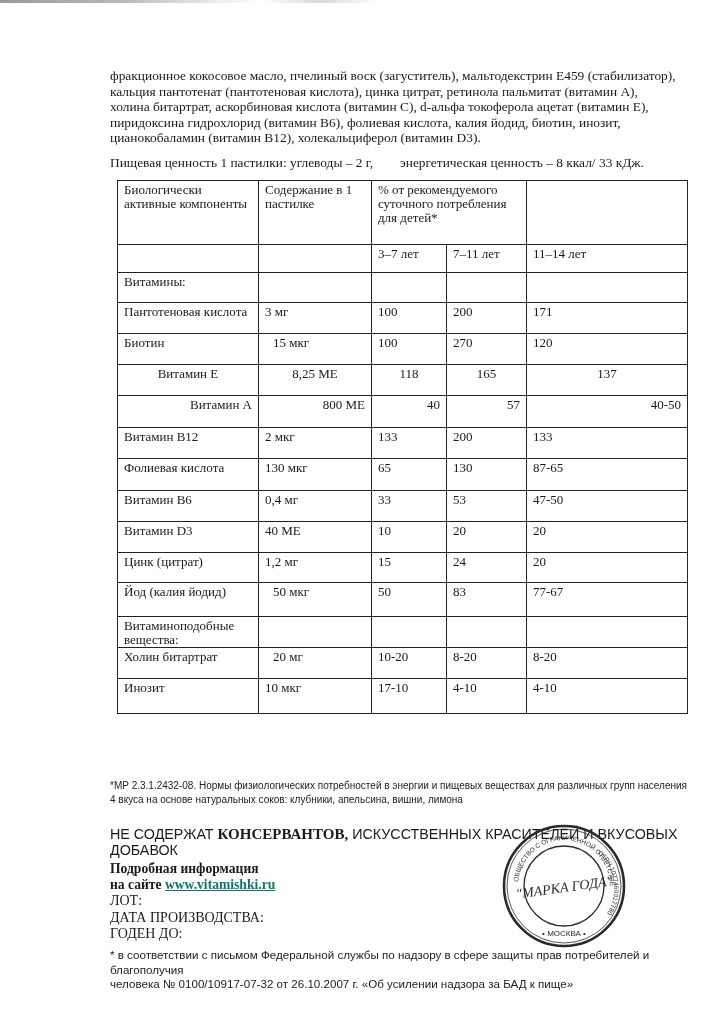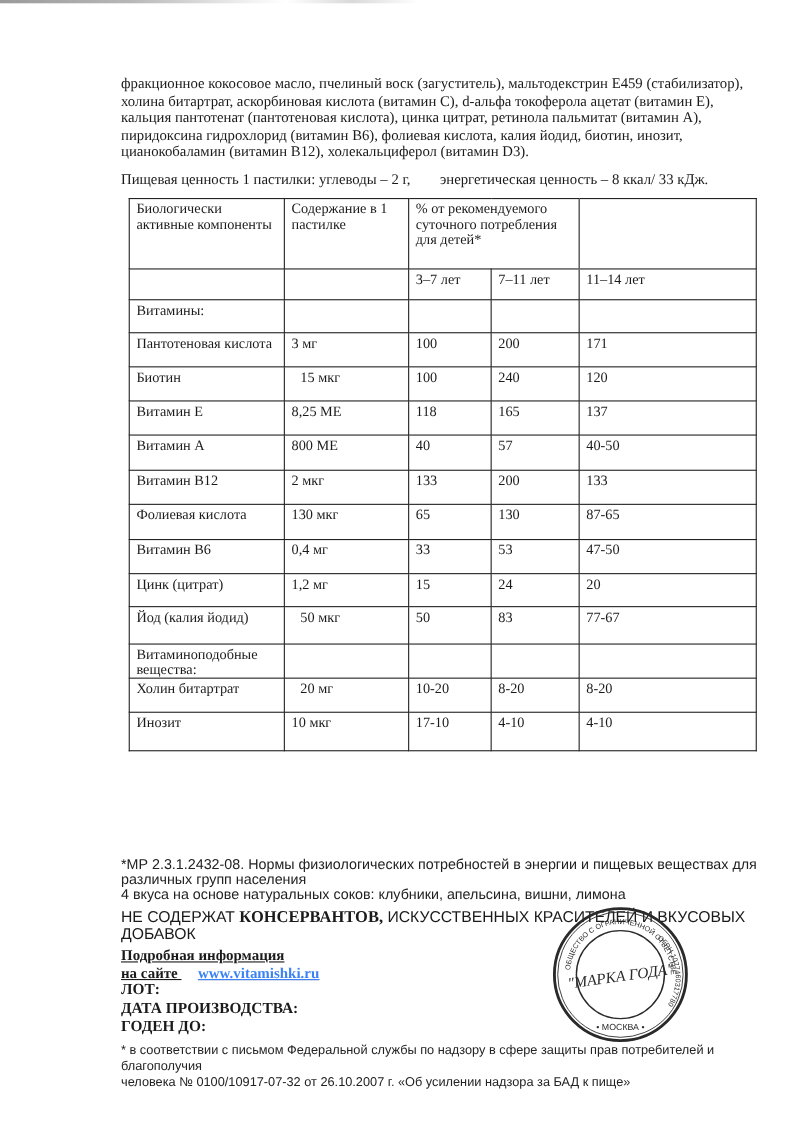--- a/index.html
+++ b/index.html
@@ -12,47 +12,47 @@
     .intro { position: absolute; left: 110px; top: 68px; width: 600px; font-size: 13.4px; line-height: 15.6px; }
     .intro p { margin: 0; }
     .nutrition { position: absolute; left: 110px; top: 155px; font-size: 13.4px; white-space: pre; }
 
     table.comp { position: absolute; left: 117px; top: 180px; border-collapse: collapse; font-size: 13px; line-height: 14px; }
     table.comp td { border: 1.3px solid #222; vertical-align: top; padding: 2px 6px 0 6px; }
     .c1 { width: 128px; } .c2 { width: 100px; } .c3 { width: 62px; } .c4 { width: 67px; } .c5 { width: 148px; }
     .pad { padding-left: 14px !important; }
 
     .footnotes { position: absolute; left: 110px; top: 779px; font-family: "Liberation Sans", "DejaVu Sans", sans-serif;
-      font-size: 13px; line-height: 13.5px; color: #222; }
+      font-size: 10px; line-height: 13.5px; color: #222; }
     .footnotes p { margin: 0; }
     .notice { position: absolute; left: 110px; top: 826px; width: 600px; font-family: "Liberation Sans", "DejaVu Sans", sans-serif;
       font-size: 14.3px; line-height: 16px; }
     .notice b { font-family: "Liberation Serif", "DejaVu Serif", serif; font-weight: bold; font-size: 15px; }
     .info { position: absolute; left: 110px; top: 861px; font-family: "Liberation Serif", "DejaVu Serif", serif;
       font-weight: bold; font-size: 13.6px; line-height: 15.6px; }
-    .info p { margin: 0; text-decoration: underline; }
-    .info a { color: #3b82f6; text-decoration: underline; margin-left: 15px; }
+    .info p { margin: 0; }
+    .info a { color: #0f766e; text-decoration: underline; }
     .prod { position: absolute; left: 110px; top: 893px; font-family: "Liberation Serif", "DejaVu Serif", serif;
-      font-weight: bold; font-size: 14px; line-height: 16.5px; }
+      font-weight: normal; font-size: 14px; line-height: 16.5px; }
     .prod p { margin: 0; }
 
     .stamp { position: absolute; left: 500px; top: 822px; width: 128px; height: 128px; }
     .legal { position: absolute; left: 110px; top: 948px; width: 600px; font-family: "Liberation Sans", "DejaVu Sans", sans-serif;
       font-size: 11.6px; line-height: 14.5px; color: #222; }
     .legal p { margin: 0; }
   </style>
 </head>
 <body>
 
 <div class="scan-top"></div>
 
 <div class="intro">
   <p>фракционное кокосовое масло, пчелиный воск (загуститель), мальтодекстрин Е459 (стабилизатор),</p>
+  <p>кальция пантотенат (пантотеновая кислота), цинка цитрат, ретинола пальмитат (витамин А),</p>
   <p>холина битартрат, аскорбиновая кислота (витамин С), d-альфа токоферола ацетат (витамин Е),</p>
-  <p>кальция пантотенат (пантотеновая кислота), цинка цитрат, ретинола пальмитат (витамин А),</p>
   <p>пиридоксина гидрохлорид (витамин В6), фолиевая кислота, калия йодид, биотин, инозит,</p>
   <p>цианокобаламин (витамин В12), холекальциферол (витамин D3).</p>
 </div>
 <div class="nutrition">Пищевая ценность 1 пастилки: углеводы – 2 г,        энергетическая ценность – 8 ккал/ 33 кДж.</div>
 
 <table class="comp">
   <tbody id="tbody">
     <tr style="height:64px">
       <td class="c1">Биологически активные компоненты</td>
       <td class="c2">Содержание в 1 пастилке</td>
@@ -77,31 +77,31 @@
         <td>Пантотеновая кислота</td>
         <td>3 мг</td>
         <td>100</td>
         <td>200</td>
         <td>171</td>
       </tr>
       <tr style="height: 31px;">
         <td>Биотин</td>
         <td class="pad">15 мкг</td>
         <td>100</td>
-        <td>240</td>
+        <td>270</td>
         <td>120</td>
       </tr>
-      <tr style="height: 31px;">
+      <tr style="height: 31px; text-align: center;">
         <td>Витамин Е</td>
         <td>8,25 МЕ</td>
         <td>118</td>
         <td>165</td>
         <td>137</td>
       </tr>
-      <tr style="height: 32px;">
+      <tr style="height: 32px; text-align: right;">
         <td>Витамин А</td>
         <td>800 МЕ</td>
         <td>40</td>
         <td>57</td>
         <td>40-50</td>
       </tr>
       <tr style="height: 31px; margin-left: 23px;">
         <td>Витамин В12</td>
         <td>2 мкг</td>
         <td>133</td>
@@ -114,20 +114,27 @@
         <td>65</td>
         <td>130</td>
         <td>87-65</td>
       </tr>
       <tr style="height: 31px;">
         <td>Витамин В6</td>
         <td>0,4 мг</td>
         <td>33</td>
         <td>53</td>
         <td>47-50</td>
+      </tr>
+      <tr style="height: 31px;">
+        <td>Витамин D3</td>
+        <td>40 МЕ</td>
+        <td>10</td>
+        <td>20</td>
+        <td> 20</td>
       </tr>
       <tr style="height: 30px;">
         <td>Цинк (цитрат)</td>
         <td>1,2 мг</td>
         <td>15</td>
         <td>24</td>
         <td>20</td>
       </tr>
       <tr style="height: 34px;">
         <td>Йод (калия йодид)</td>

